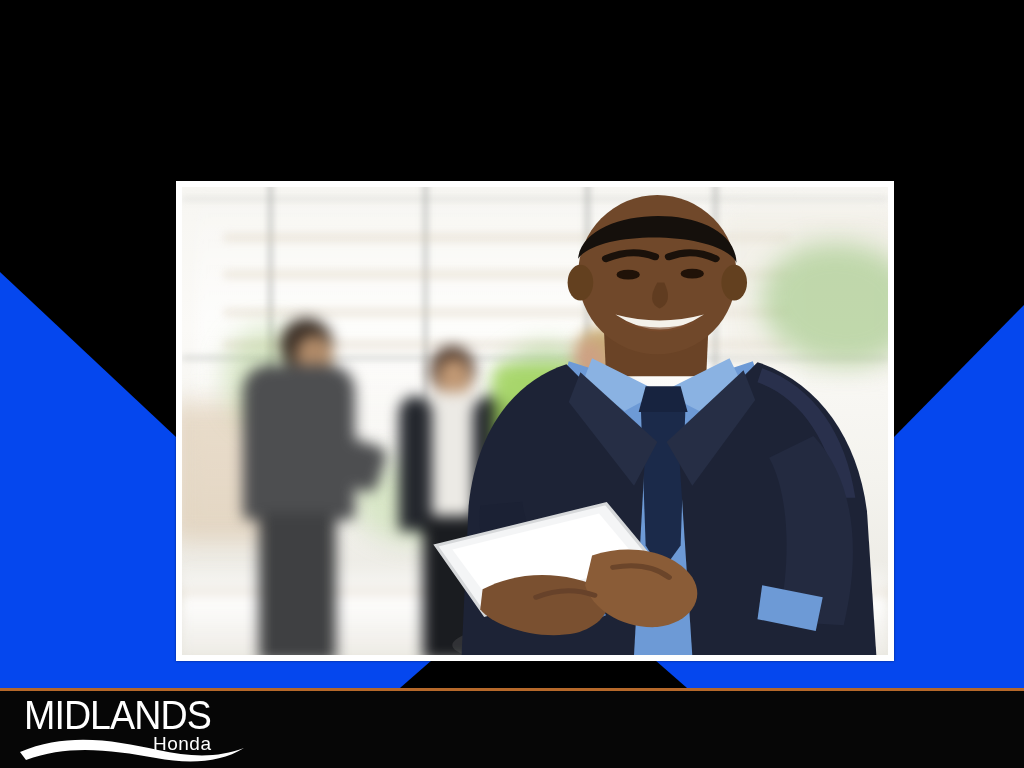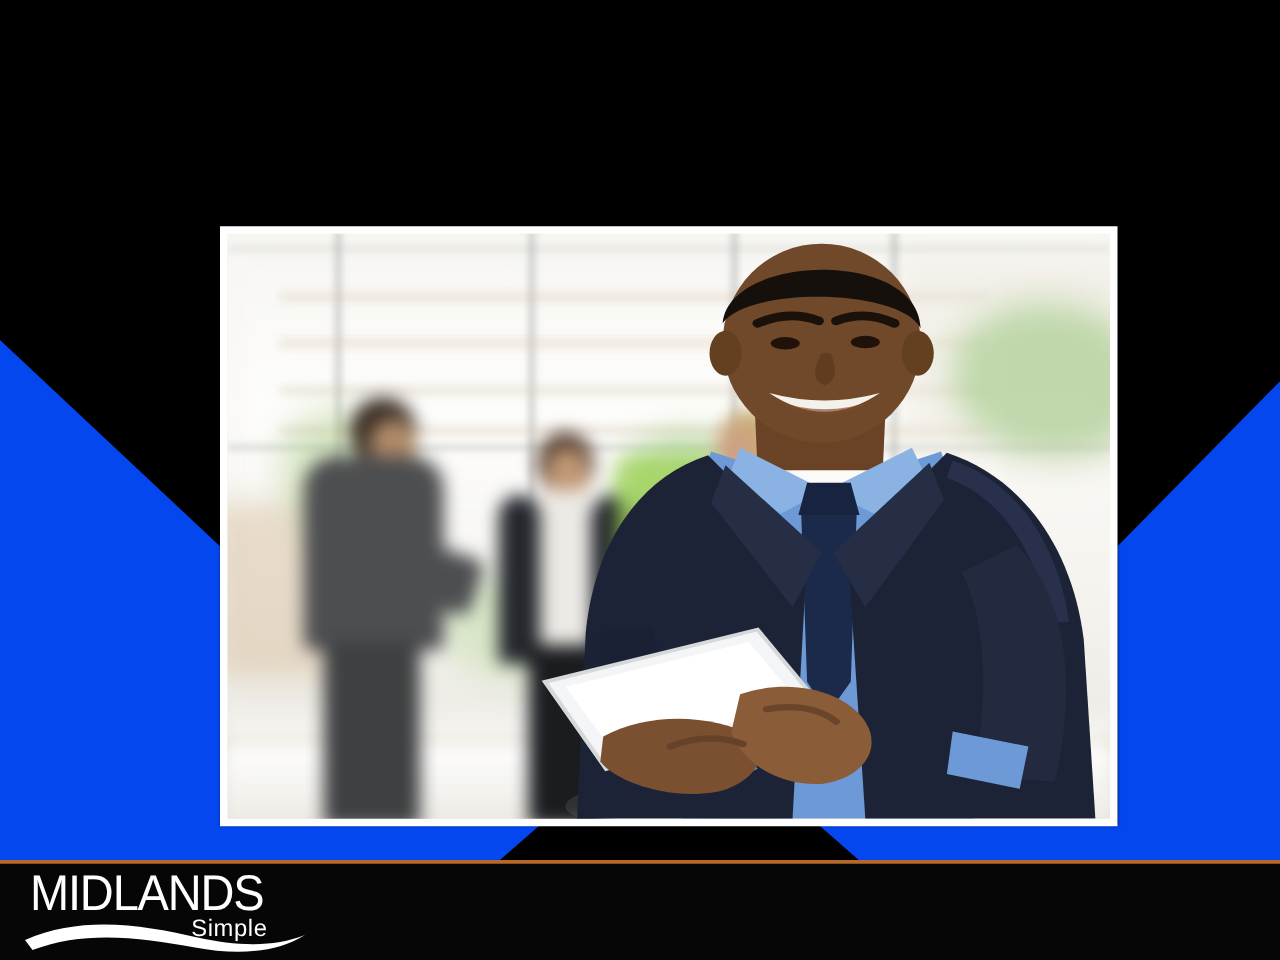--- a/index.html
+++ b/index.html
@@ -335,21 +335,21 @@
       </div>
 
     </div>
   </div>
 
   <div id="bottom-bar">
     <div id="bar-accent-top"></div>
 
     <div id="logo-wrap">
       <div id="logo-mid">MIDLANDS</div>
-      <div id="logo-honda">Simple</div>
+      <div id="logo-honda">Honda</div>
       <svg id="logo-swoosh" viewBox="0 0 230 34">
         <path d="M2 22 C 48 2, 96 10, 140 20 C 172 27, 200 28, 226 18
                  C 202 33, 170 34, 138 28 C 94 20, 50 14, 8 30 Z" fill="#ffffff"></path>
       </svg>
     </div>
 
   </div>
 
 </div>
 

